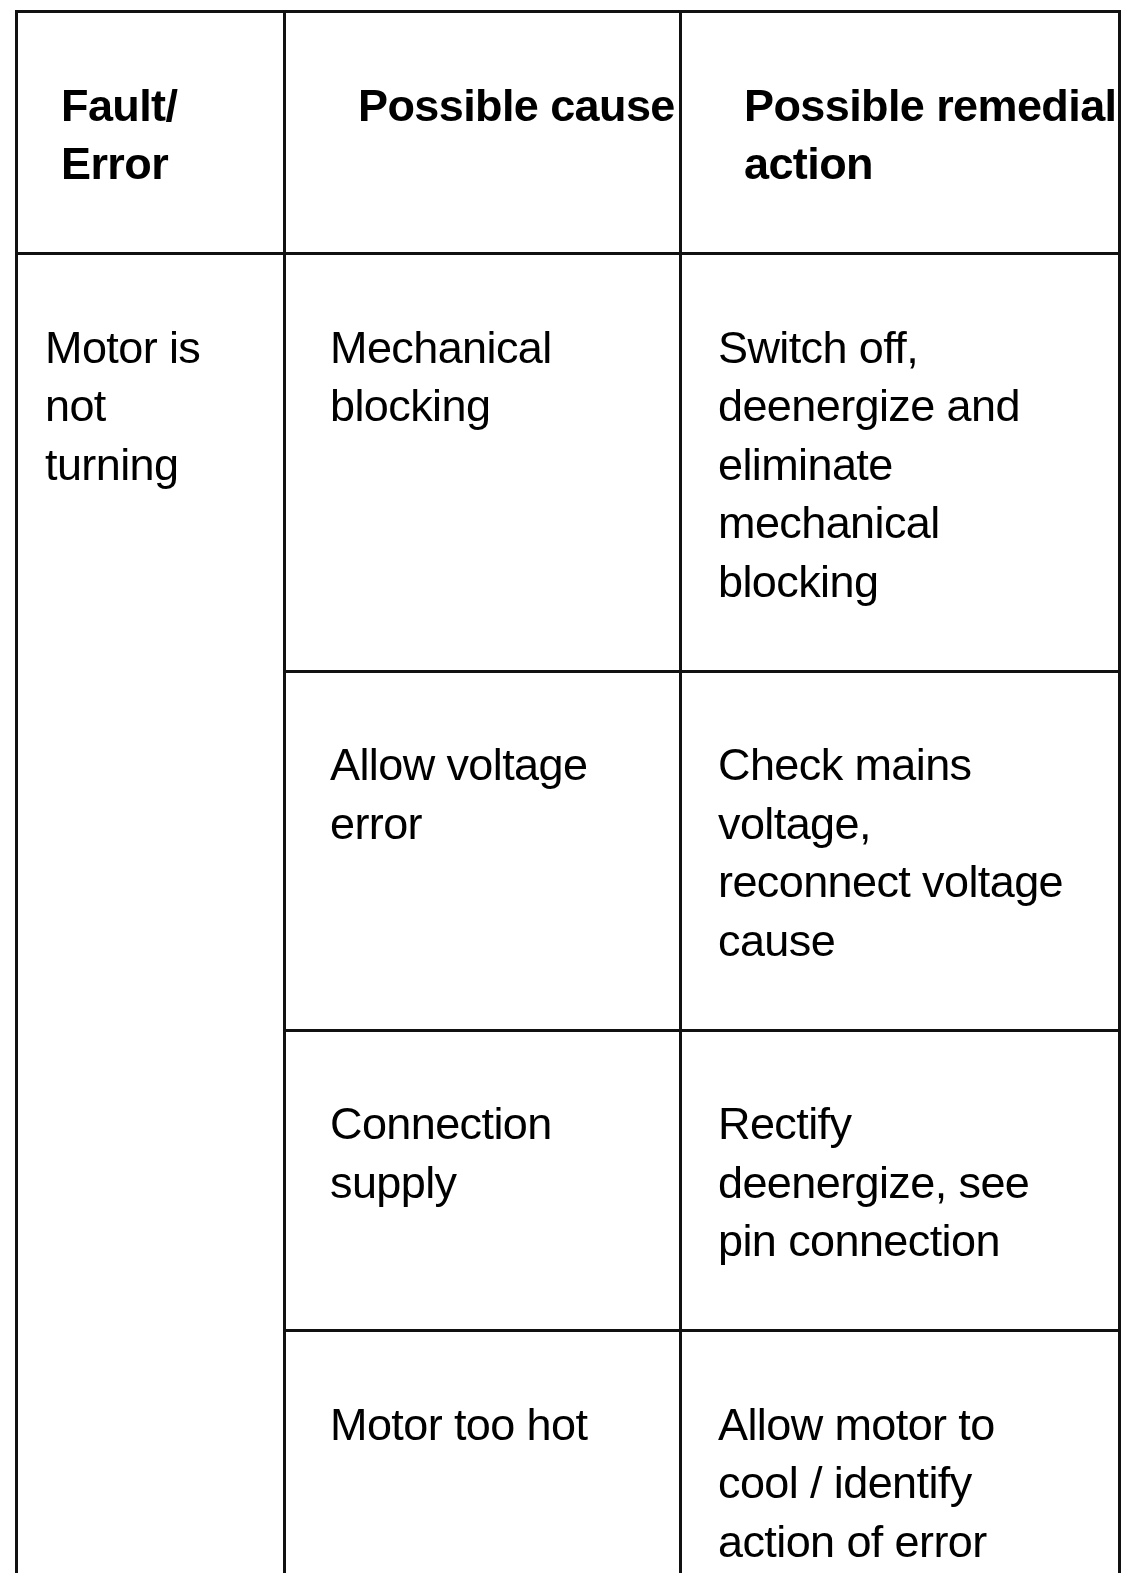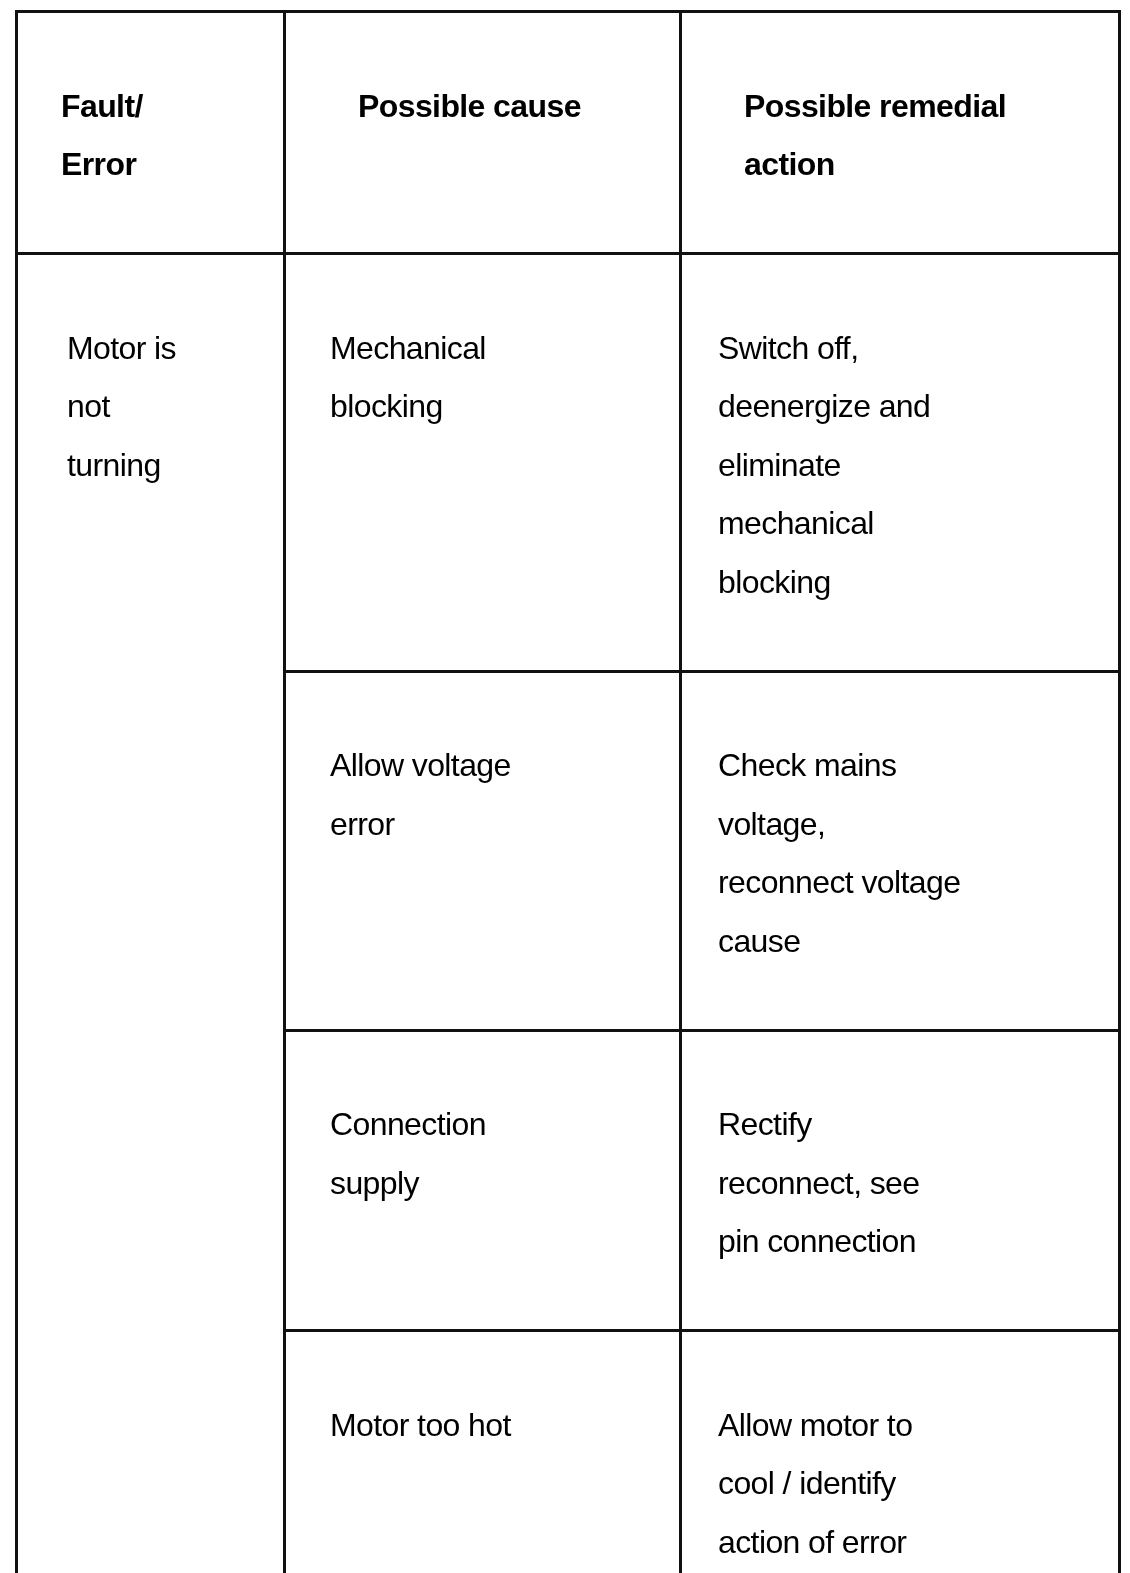--- a/index.html
+++ b/index.html
@@ -23,36 +23,36 @@
       height: 1556px;
       border-collapse: collapse;
       table-layout: fixed;
     }
     .tbl td, .tbl th {
       border: 3px solid #111111;
       vertical-align: top;
       text-align: left;
       padding: 0;
       white-space: pre-line;
-      font-size: 32px;
+      font-size: 45px;
       line-height: 58.5px;
       letter-spacing: -0.6px;
     }
     .tbl th {
       font-weight: bold;
       height: 115px;
     }
     .c1 { width: 268px; }
     .c2 { width: 396px; }
     .c3 { width: 439px; }
     .cell {
       display: block;
       padding-top: 5px;
     }
-    .c1 .cell, td.col1 .cell { padding-left: 49px; }
+    .c1 .cell, td.col1 .cell { padding-left: 27px; }
     .c2 .cell, td.col2 .cell { padding-left: 44px; }
     .c3 .cell, td.col3 .cell { padding-left: 36px; }
     tr.r1 td { height: 291px; }
     tr.r2 td { height: 235px; }
     tr.r3 td { height: 176px; }
     tr.r4 td { height: 176px; }
   </style>
 </head>
 <body>
 
@@ -108,21 +108,21 @@
 cause</span>
       </td>
     </tr>
     <tr class="r3">
       <td class="col2">
         <span class="cell">Connection
 supply</span>
       </td>
       <td class="col3">
         <span class="cell">Rectify
-reconnect, see
+deenergize, see
 pin connection</span>
       </td>
     </tr>
     <tr class="r4">
       <td class="col2">
         <span class="cell">Motor too hot</span>
       </td>
       <td class="col3">
         <span class="cell">Allow motor to
 cool / identify

